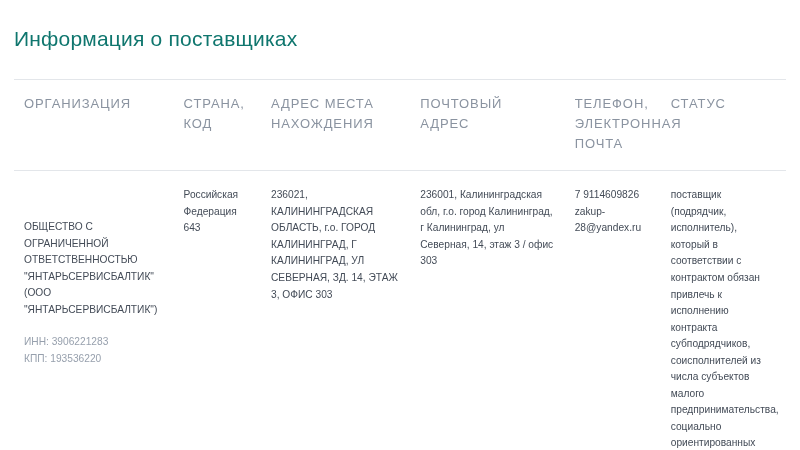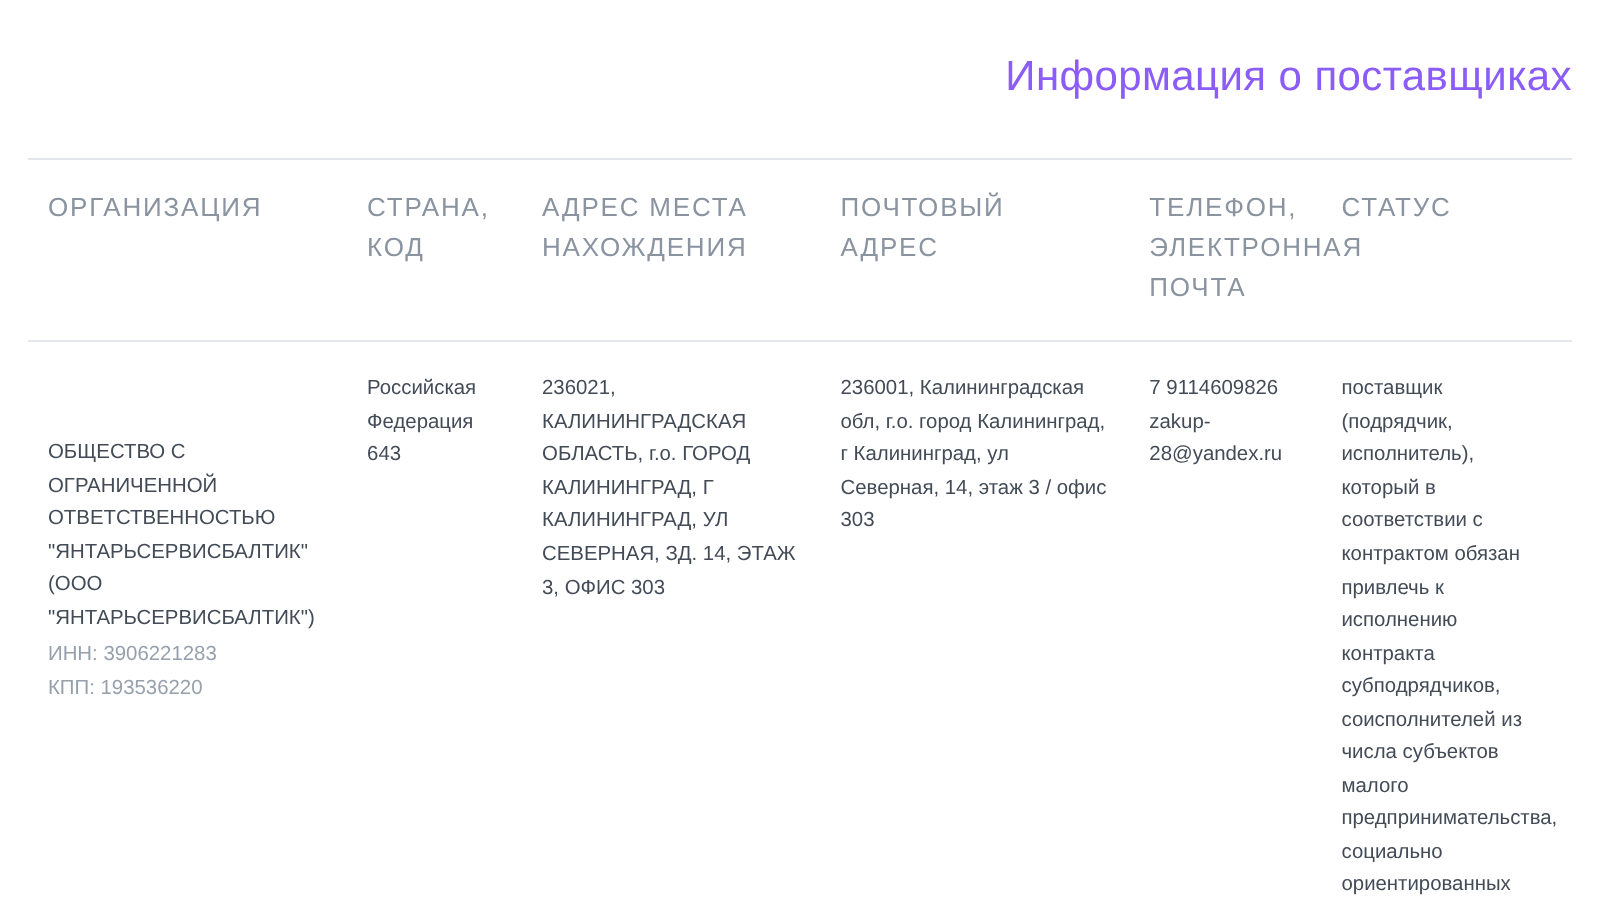--- a/index.html
+++ b/index.html
@@ -17,25 +17,24 @@
   .page {
     width: 800px;
     height: 450px;
     box-sizing: border-box;
     padding: 0 14px;
     position: relative;
   }
   .page-title {
     font-size: 21px;
     font-weight: 400;
-    color: #8b5cf6;
+    color: #0f766e;
     letter-spacing: 0.2px;
     margin: 27px 0 0 0;
     padding-left: 0px;
-    text-align: right;
   }
   .supplier-table {
     width: 100%;
     border-collapse: collapse;
     margin-top: 28px;
     table-layout: fixed;
   }
   .supplier-table thead th {
     text-align: left;
     vertical-align: top;
@@ -60,20 +59,21 @@
   }
   .col-org    { width: 18.6%; }
   .col-country{ width: 10.2%; }
   .col-addr   { width: 17.4%; }
   .col-post   { width: 18.0%; }
   .col-phone  { width: 11.2%; }
   .col-status { width: 14.6%; }
 
   .org-name { color: #434b57; margin-top: 32px; }
   .org-codes {
+    margin-top: 14px;
     color: #97a0ad;
     line-height: 1.7;
   }
   .org-codes div { white-space: nowrap; }
   .phone-line { white-space: nowrap; }
   .email-wrap { word-break: break-word; }
 </style>
 </head>
 <body>
 

